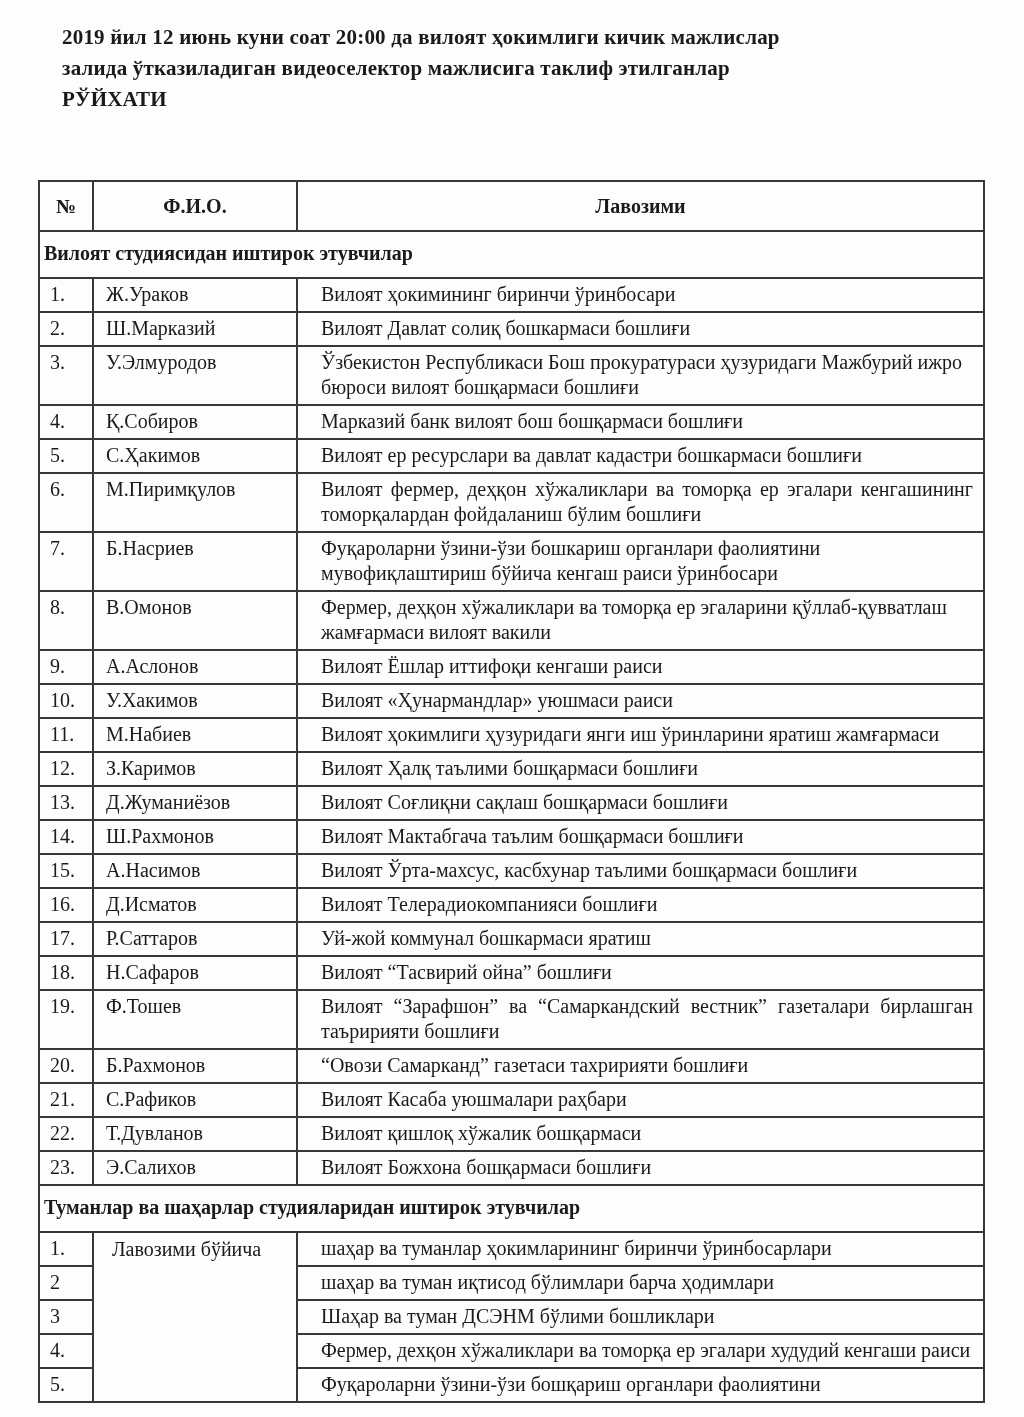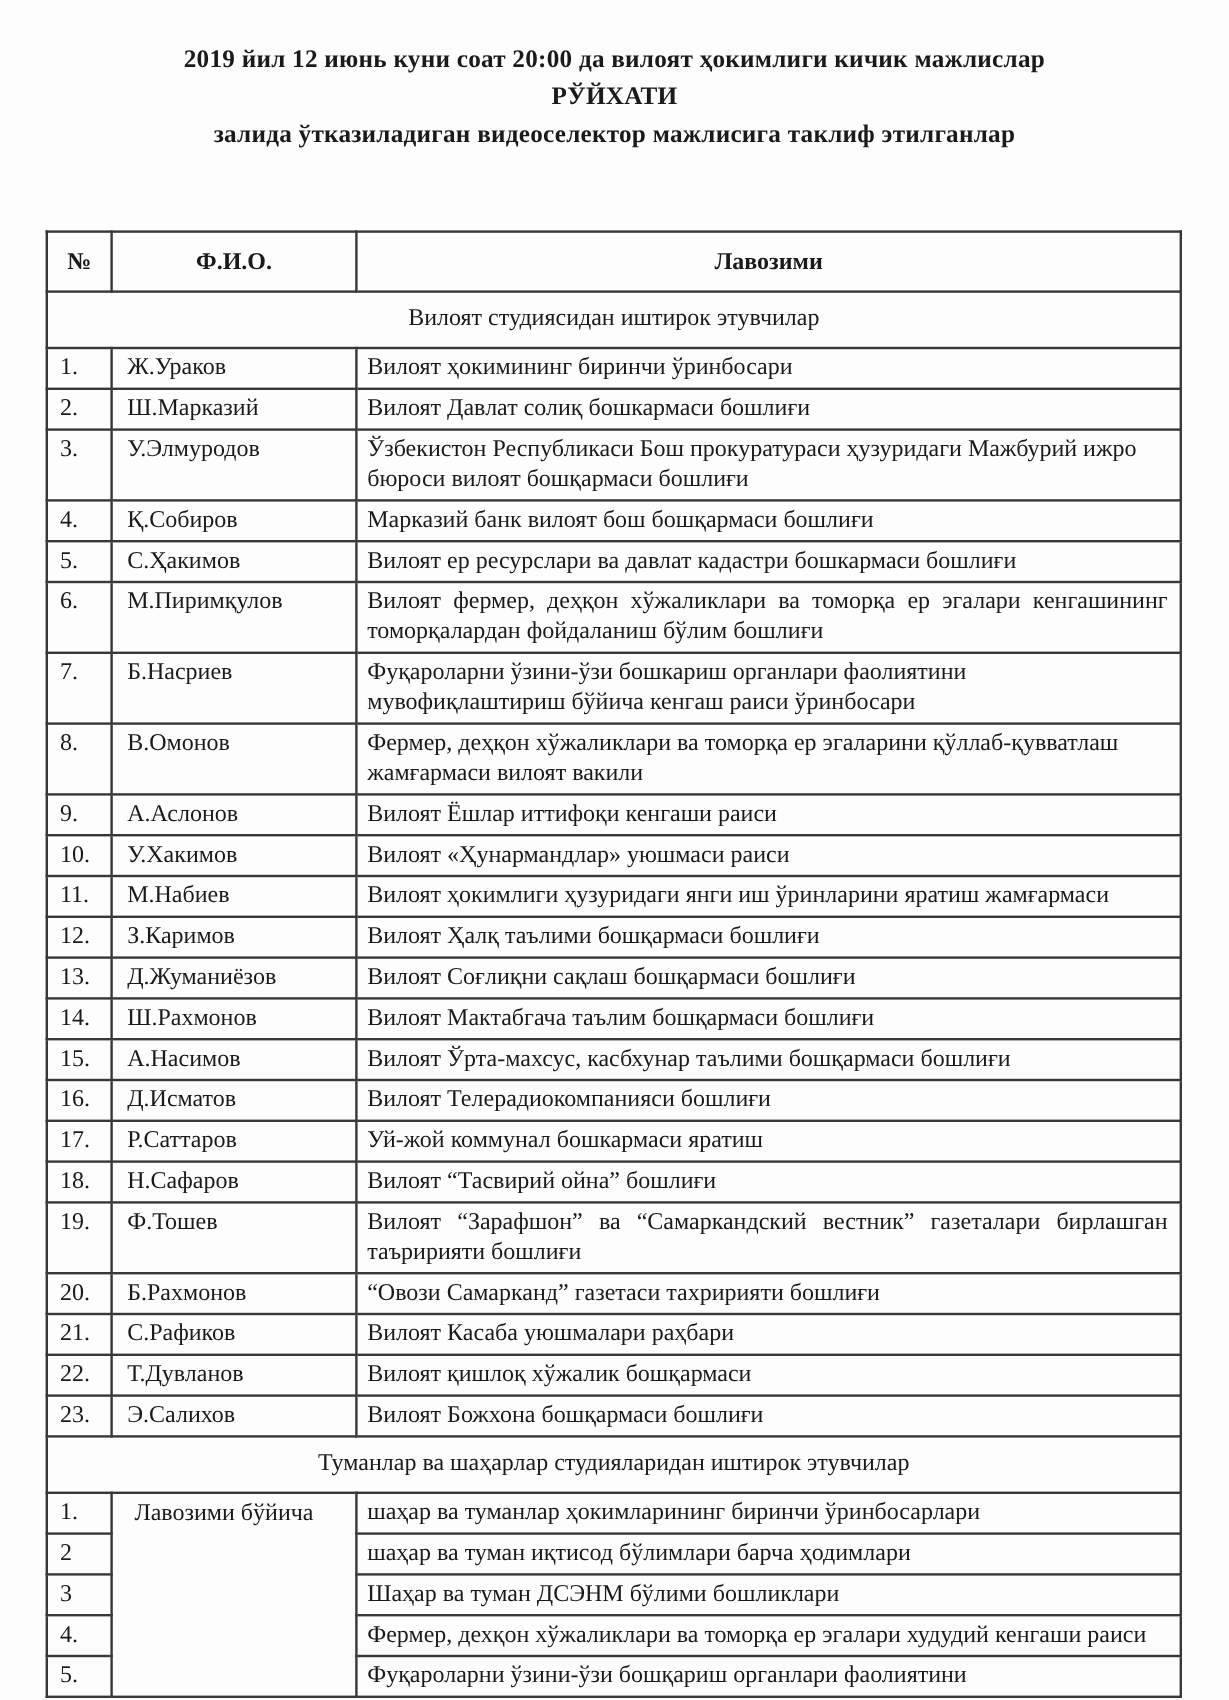--- a/index.html
+++ b/index.html
@@ -7,23 +7,23 @@
     width: 1024px; height: 1417px;
     overflow: hidden;
     background: #fdfdfd;
     font-family: "Liberation Serif", "DejaVu Serif", serif;
     color: #1a1a1a;
     position: relative;
   }
   .page { width: 1024px; height: 1417px; position: relative; }
 
   .title {
-    margin: 34px auto 0;
+    margin: 22px auto 0;
     width: 900px;
-    text-align: center;
+    text-align: left;
     font-weight: bold;
     font-size: 21px;
     line-height: 31px;
     letter-spacing: 0.2px;
   }
 
   table.list-table {
     position: absolute;
     left: 38px; top: 158px;
     width: 947px;
@@ -40,42 +40,41 @@
     height: 50px;
     font-weight: bold;
     text-align: center;
     vertical-align: middle;
     font-size: 20px;
   }
   .col-no   { width: 54px; }
   .col-name { width: 204px; }
 
   td.section-cell {
-    text-align: center;
-    font-weight: normal;
+    font-weight: bold;
     padding: 9px 4px 11px;
   }
   td.cell-no   { padding: 3px 4px 4px 10px; }
   td.cell-name { padding: 3px 6px 4px 12px; margin-left: 20px; }
-  td.cell-pos  { padding: 3px 10px 4px 8px; }
+  td.cell-pos  { padding: 3px 10px 4px 23px; }
   td.cell-pos.just { text-align: justify; }
   td.cell-merged {
     vertical-align: middle;
     padding: 4px 6px 4px 18px;
   }
 </style>
 </head>
 <body>
 
 <div class="page">
 
   <div class="title">
     <div>2019 йил 12 июнь куни соат 20:00 да вилоят ҳокимлиги кичик мажлислар</div>
+    <div>залида ўтказиладиган видеоселектор мажлисига таклиф этилганлар</div>
     <div>РЎЙХАТИ</div>
-    <div>залида ўтказиладиган видеоселектор мажлисига таклиф этилганлар</div>
   </div>
 
   <table class="list-table">
     <thead>
       <tr>
         <th class="col-no">№</th>
         <th class="col-name">Ф.И.О.</th>
         <th class="col-pos">Лавозими</th>
       </tr>
     </thead>

